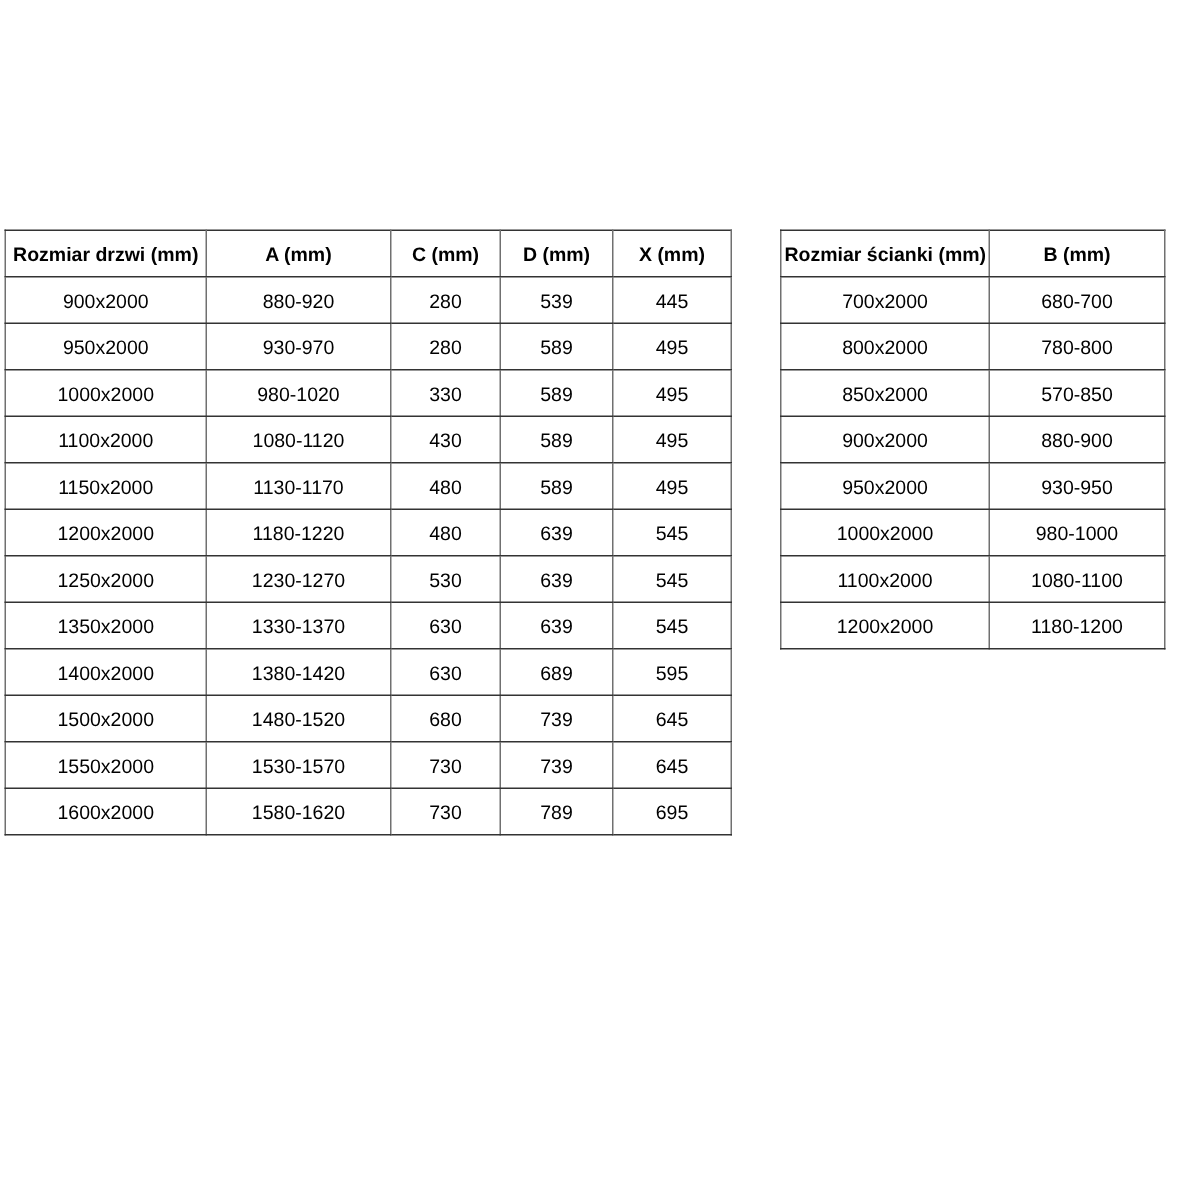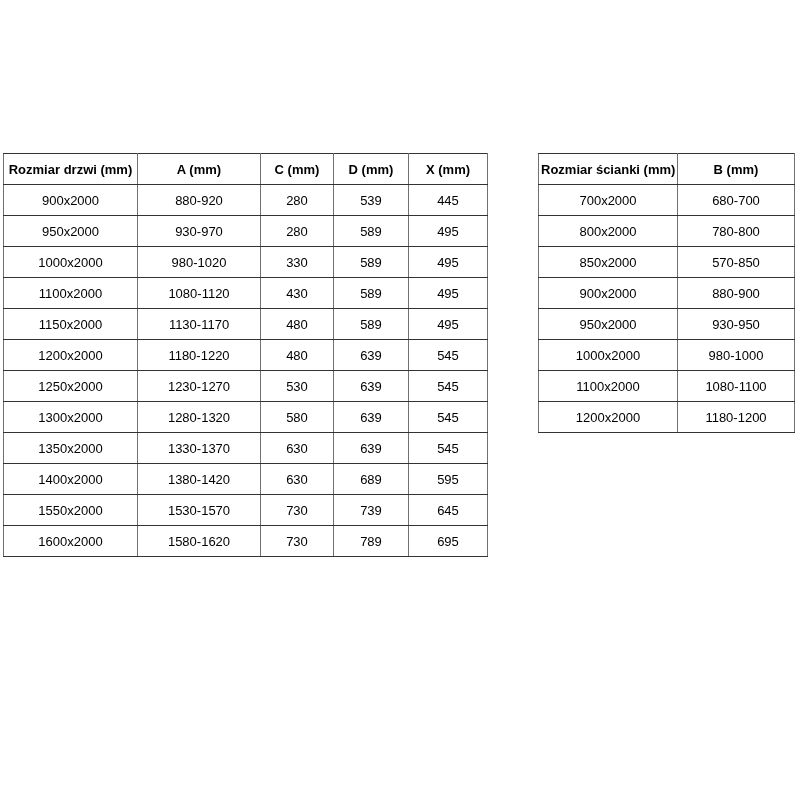--- a/index.html
+++ b/index.html
@@ -45,21 +45,21 @@
     left: 3px;
     top: 153px;
     width: 484px;
   }
   #door-table col.c0 { width: 134px; }
   #door-table col.c1 { width: 123px; }
   #door-table col.c2 { width: 73px; }
   #door-table col.c3 { width: 75px; }
   #door-table col.c4 { width: 79px; }
   #wall-table {
-    left: 538px;
+    left: 520px;
     top: 153px;
     width: 256px;
   }
   #wall-table col.c0 { width: 139px; }
   #wall-table col.c1 { width: 117px; }
 </style>
 </head>
 <body>
 
 <table id="door-table" class="spec-table">
@@ -123,39 +123,39 @@
         <td>545</td>
       </tr>
       <tr>
         <td>1250x2000</td>
         <td>1230-1270</td>
         <td>530</td>
         <td>639</td>
         <td>545</td>
       </tr>
       <tr>
-        <td>1300x2000</td>
-        <td>1280-1320</td>
-        <td>580</td>
-        <td>639</td>
-        <td>545</td>
-      </tr>
-      <tr>
         <td>1350x2000</td>
         <td>1330-1370</td>
         <td>630</td>
         <td>639</td>
         <td>545</td>
       </tr>
       <tr>
         <td>1400x2000</td>
         <td>1380-1420</td>
         <td>630</td>
         <td>689</td>
         <td>595</td>
+      </tr>
+      <tr>
+        <td>1500x2000</td>
+        <td>1480-1520</td>
+        <td>680</td>
+        <td>739</td>
+        <td>645</td>
       </tr>
       <tr>
         <td>1550x2000</td>
         <td>1530-1570</td>
         <td>730</td>
         <td>739</td>
         <td>645</td>
       </tr>
       <tr>
         <td>1600x2000</td>

